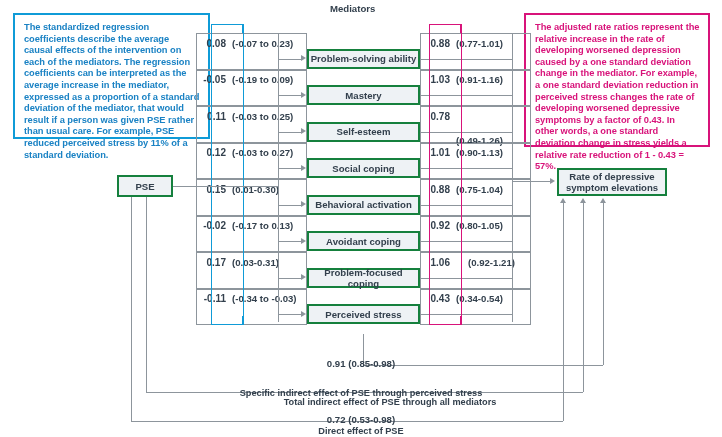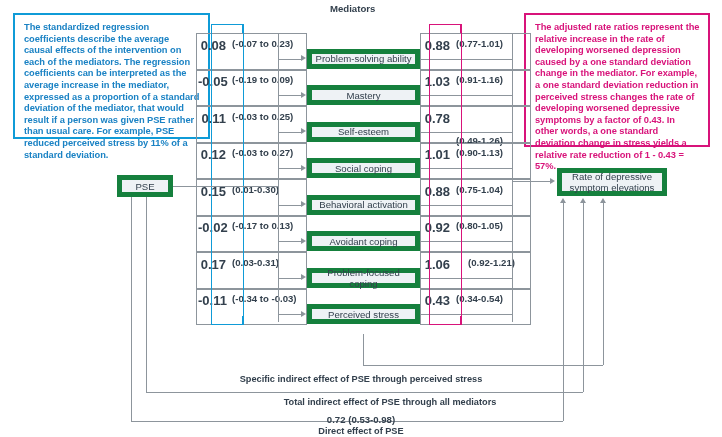--- a/index.html
+++ b/index.html
@@ -16,30 +16,30 @@
     border:2px solid #0f9bd7;background:#ffffff;
     font-size:9.3px;line-height:11.6px;color:#1a82c4;
     padding:7px 8px 5px 9px;font-weight:600;
     letter-spacing:-0.05px;
   }
   .callout.pink{border-color:#d8137a;color:#d8137a;}
 
   
   .nodebox{
     position:absolute;box-sizing:border-box;
-    background:#eef2f5;border:5px solid #15803d;
+    background:#eef2f5;border:2px solid #15803d;
     display:flex;align-items:center;justify-content:center;
-    font-size:9.6px;font-weight:400;color:#33404d;
+    font-size:9.6px;font-weight:700;color:#33404d;
     text-align:center;line-height:11px;
   }
 
   
   .cellgrid{position:absolute;box-sizing:border-box;border:1px solid #8d959c;}
   .coefval{
-    position:absolute;font-size:13px;font-weight:600;color:#33404d;
+    position:absolute;font-size:10px;font-weight:600;color:#33404d;
     text-align:right;white-space:nowrap;
   }
   .coefci{
     position:absolute;font-size:9.6px;font-weight:600;color:#33404d;
     text-align:left;white-space:nowrap;
   }
 
   
   .hline{position:absolute;height:0;border-top:1px solid #8d959c;}
   .vline{position:absolute;width:0;border-left:1px solid #8d959c;}
@@ -199,20 +199,21 @@
   <div class="vline" style="left:146px;top:197px;height:195px;"></div>
   <div class="hline" style="left:146px;top:392px;width:437px;"></div>
   <div class="vline" style="left:583px;top:201px;height:191px;"></div>
   <div class="arrowU" style="left:579.8px;top:198px;"></div>
 
   <div class="vline" style="left:131px;top:197px;height:224px;"></div>
   <div class="hline" style="left:131px;top:421px;width:432px;"></div>
   <div class="vline" style="left:563px;top:201px;height:220px;"></div>
   <div class="arrowU" style="left:559.8px;top:198px;"></div>
 
-  <div class="efcap" style="left:0;top:374px;width:722px;">Specific indirect effect of PSE through perceived stress</div>
+  <div class="efval" style="left:0;top:358px;width:722px;">0.91 (0.85-0.98)</div>
+  <div class="efcap" style="left:0;top:388px;width:722px;">Specific indirect effect of PSE through perceived stress</div>
 
   <div class="efcap" style="left:0;top:397px;width:722px;padding-left:29px;">Total indirect effect of PSE through all mediators</div>
 
   <div class="efval" style="left:0;top:414px;width:722px;">0.72 (0.53-0.98)</div>
   <div class="efcap" style="left:0;top:426px;width:722px;">Direct effect of PSE</div>
 
 </div>
 
 </body></html>

